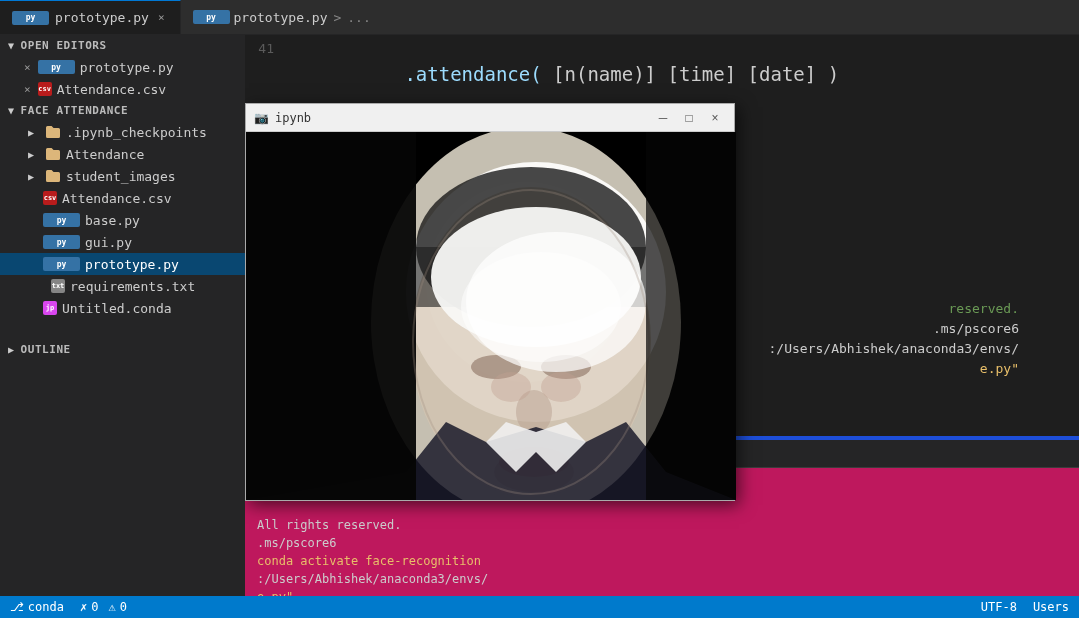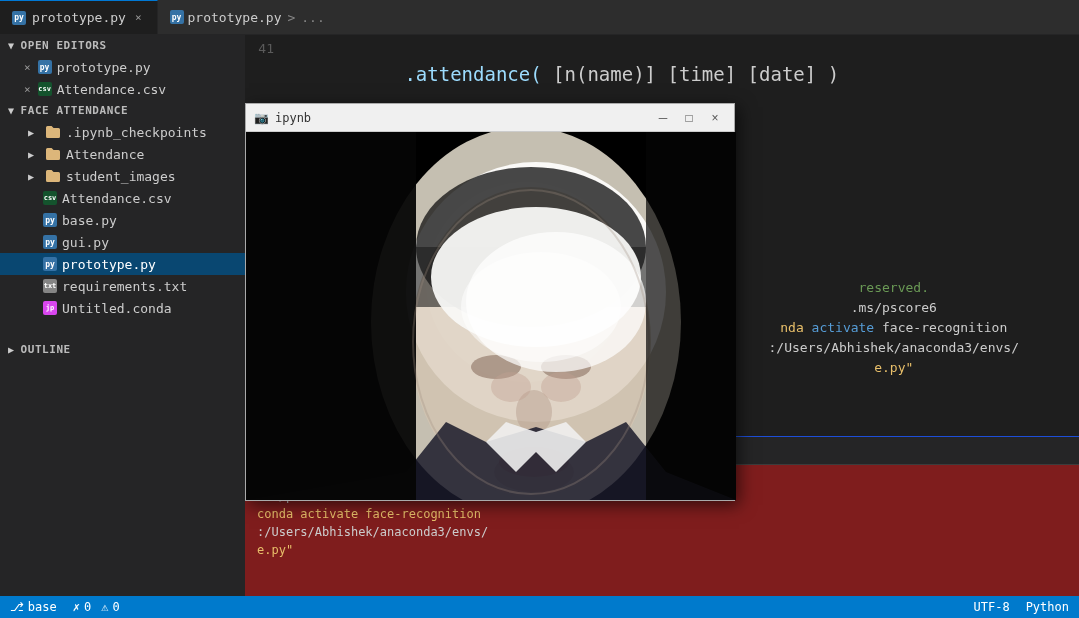--- a/index.html
+++ b/index.html
@@ -108,30 +108,30 @@
       display: inline-flex;
       align-items: center;
       justify-content: center;
       flex-shrink: 0;
     }
     .folder-icon svg { width: 16px; height: 16px; }
     .py-icon {
       background: #3572A5;
       color: #fff;
       border-radius: 2px;
-      width: 14px;
+      width: 37px;
       height: 14px;
       font-size: 8px;
       font-weight: bold;
       display: flex;
       align-items: center;
       justify-content: center;
     }
     .csv-icon {
-      background: #14532d;
+      background: #b91c1c;
       color: #fff;
       border-radius: 2px;
       width: 14px;
       height: 14px;
       font-size: 7px;
       font-weight: bold;
       display: flex;
       align-items: center;
       justify-content: center;
     }
@@ -139,20 +139,21 @@
       background: #858585;
       color: #fff;
       border-radius: 2px;
       width: 14px;
       height: 14px;
       font-size: 7px;
       font-weight: bold;
       display: flex;
       align-items: center;
       justify-content: center;
+      margin-left: 8px;
     }
     .ipynb-icon {
       background: #F37726;
       color: #fff;
       border-radius: 2px;
       width: 14px;
       height: 14px;
       font-size: 7px;
       font-weight: bold;
       display: flex;
@@ -205,26 +206,27 @@
     .line-content {
       flex: 1;
       font-size: 19px;
       white-space: pre;
       color: #d4d4d4;
     }
 
     
     .terminal-area {
       height: 160px;
-      background: #7f1d1d;
-      border-top: 1px solid #1d4ed8;
+      background: #be185d;
+      border-top: 4px solid #1d4ed8;
       overflow: hidden;
       display: flex;
       flex-direction: column;
       flex-shrink: 0;
+      gap: 44px;
     }
     .terminal-tab-bar {
       display: flex;
       align-items: center;
       height: 28px;
       background: #252526;
       border-bottom: 1px solid #3c3c3c;
       padding: 0 8px;
       gap: 8px;
     }
@@ -437,26 +439,25 @@
 
     <div class="code-content" style="padding-top: 6px;">
       <div class="code-line">
         <span class="line-number">41</span>
         <span class="line-content">
           <span style="color:#9cdcfe;">.attendance(</span><span style="color:#cccccc;"> [n(name)] [time] [date] )</span>
         </span>
       </div>
     </div>
 
-    <div style="position:absolute; top: 243px; right: 60px; z-index: 1; font-size:13px; color:#cccccc; line-height:20px; text-align:center;">
+    <div style="position:absolute; top: 264px; right: 60px; z-index: 1; font-size:13px; color:#cccccc; line-height:20px; text-align:right;">
       <div style="color:#6a9955;">reserved.</div>
       <div></div>
       <div>.ms/pscore6</div>
       <div></div>
-      <div><span style="color:#e8bf6a;">nda</span> <span style="color:#569cd6;">activate</span> face-recognition</div>
       <div>:/Users/Abhishek/anaconda3/envs/</div>
       <div style="color:#e8bf6a;">e.py"</div>
     </div>
 
     <div class="webcam-window">
       <div class="webcam-titlebar">
         <div class="webcam-title">
           <span style="font-size:12px;">📷</span>
           <span>ipynb</span>
         </div>
@@ -530,27 +531,27 @@
         <div class="terminal-yellow">e.py"</div>
       </div>
     </div>
 
   </div>
 </div>
 
 <div class="status-bar">
   <div class="status-item">
     <span>⎇</span>
-    <span>base</span>
+    <span>conda</span>
   </div>
   <div class="status-item">
     <span>✗</span>
     <span>0</span>
     <span style="margin-left:6px;">⚠</span>
     <span>0</span>
   </div>
   <div class="status-item" style="margin-left:auto;padding-left:12px;">
     <span>UTF-8</span>
   </div>
   <div class="status-item">
-    <span>Python</span>
+    <span>Users</span>
   </div>
 </div>
 
 </body></html>

